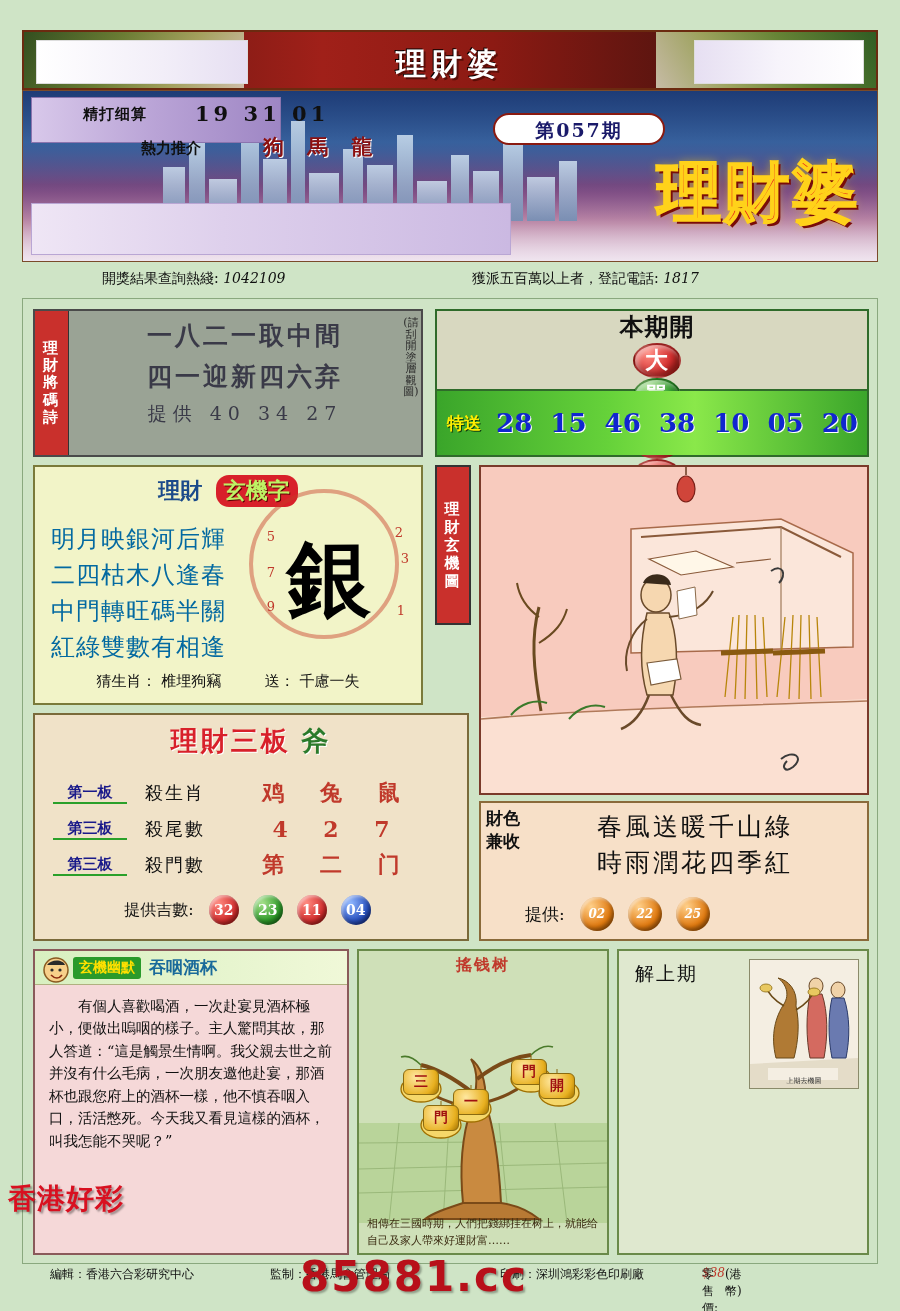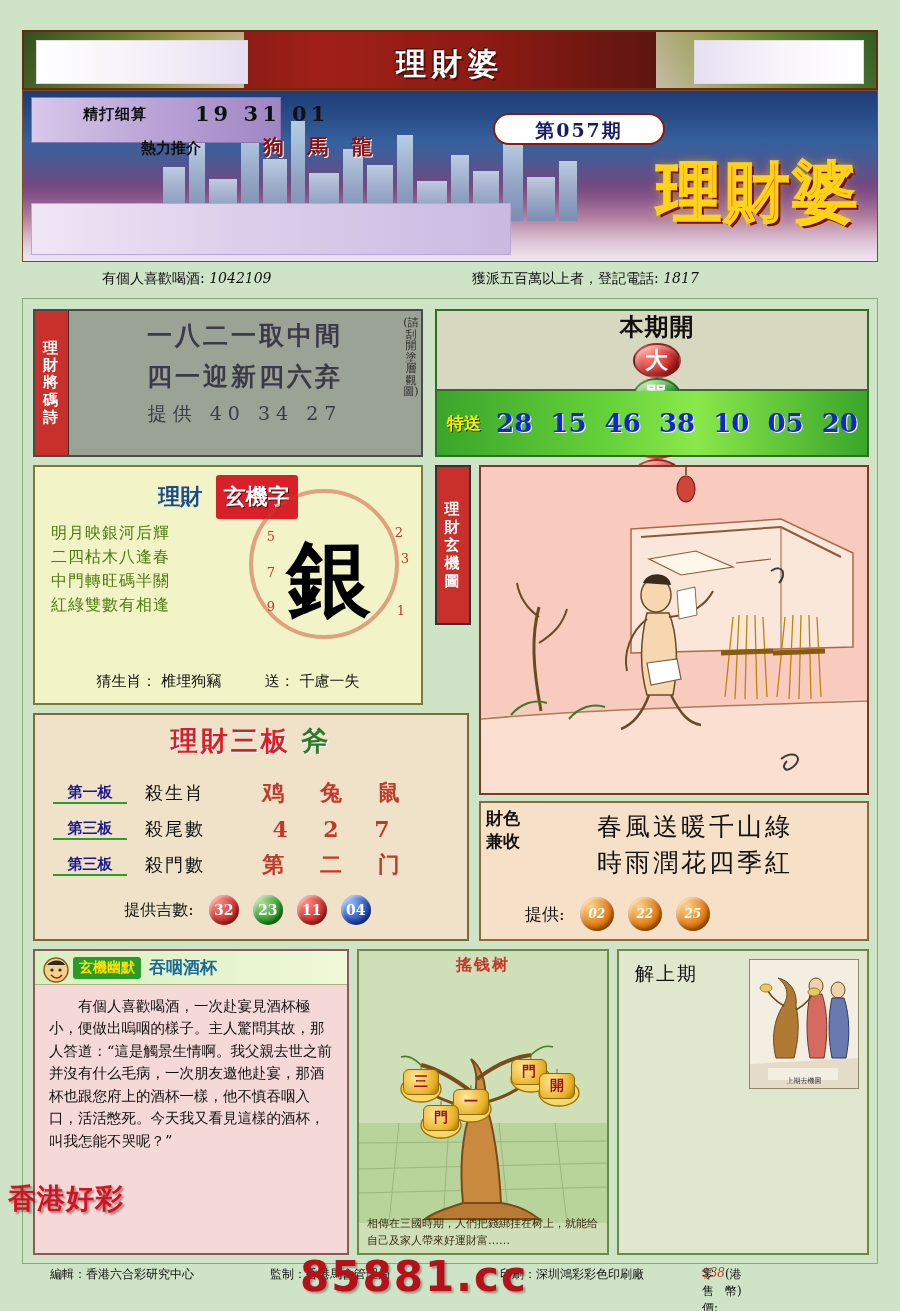--- a/index.html
+++ b/index.html
@@ -198,27 +198,27 @@
   
   .mystic-box {
     position:absolute; left:10px; top:166px; width:390px; height:240px;
     background:#f2f4c8; border:2px solid #7a7a3a;
   }
   .mystic-head {
     margin-top:8px; text-align:center;
     font-family:"DejaVu Serif",serif; font-size:22px; font-weight:bold; color:#1a4a8a;
   }
   .mystic-head .hl {
-    display:inline-block; background:#d8202a; color:#ffffff;
-    padding:7px 8px; margin-left:6px; border-radius:3px;
+    display:inline-block; background:#d8202a; color:#bef264;
+    padding:1px 8px; margin-left:6px; border-radius:13px;
     text-shadow:1px 1px 0 #5a0000;
   }
   .mystic-poem {
     position:absolute; left:16px; top:54px; width:210px;
-    font-family:"DejaVu Serif",serif; font-size:16px; color:#4d7c0f; line-height:1.5;
+    font-family:"DejaVu Serif",serif; font-size:24px; color:#0369a1; line-height:1.5;
     letter-spacing:1px;
   }
   .mystic-char {
     position:absolute; right:26px; top:52px; width:132px; height:120px;
     font-family:"DejaVu Serif",serif; font-size:84px; font-weight:bold; color:#000;
     text-align:center; line-height:120px;
   }
   .mystic-ring {
     position:absolute; right:22px; top:22px; width:150px; height:150px;
     border:4px solid rgba(200,60,40,.45); border-radius:50%;
@@ -434,21 +434,21 @@
     <div class="slogan1">精打细算</div>
     <div class="slogan1-nums">19 31 01</div>
     <div class="slogan2">熱力推介</div>
     <div class="slogan2-animals">狗 馬 龍</div>
     <div class="issue-badge">第057期</div>
     <div class="big-logo">理財婆</div>
   </div>
 
   <div class="hotlines">
     <div class="l">
-      <span>有個人喜歡喝酒:</span>
+      <span>開獎結果查詢熱綫:</span>
       <em>1042109</em>
     </div>
     <div class="r">
       <span>獲派五百萬以上者，登記電話:</span>
       <em>1817</em>
     </div>
   </div>
 
   <div class="content">
 

